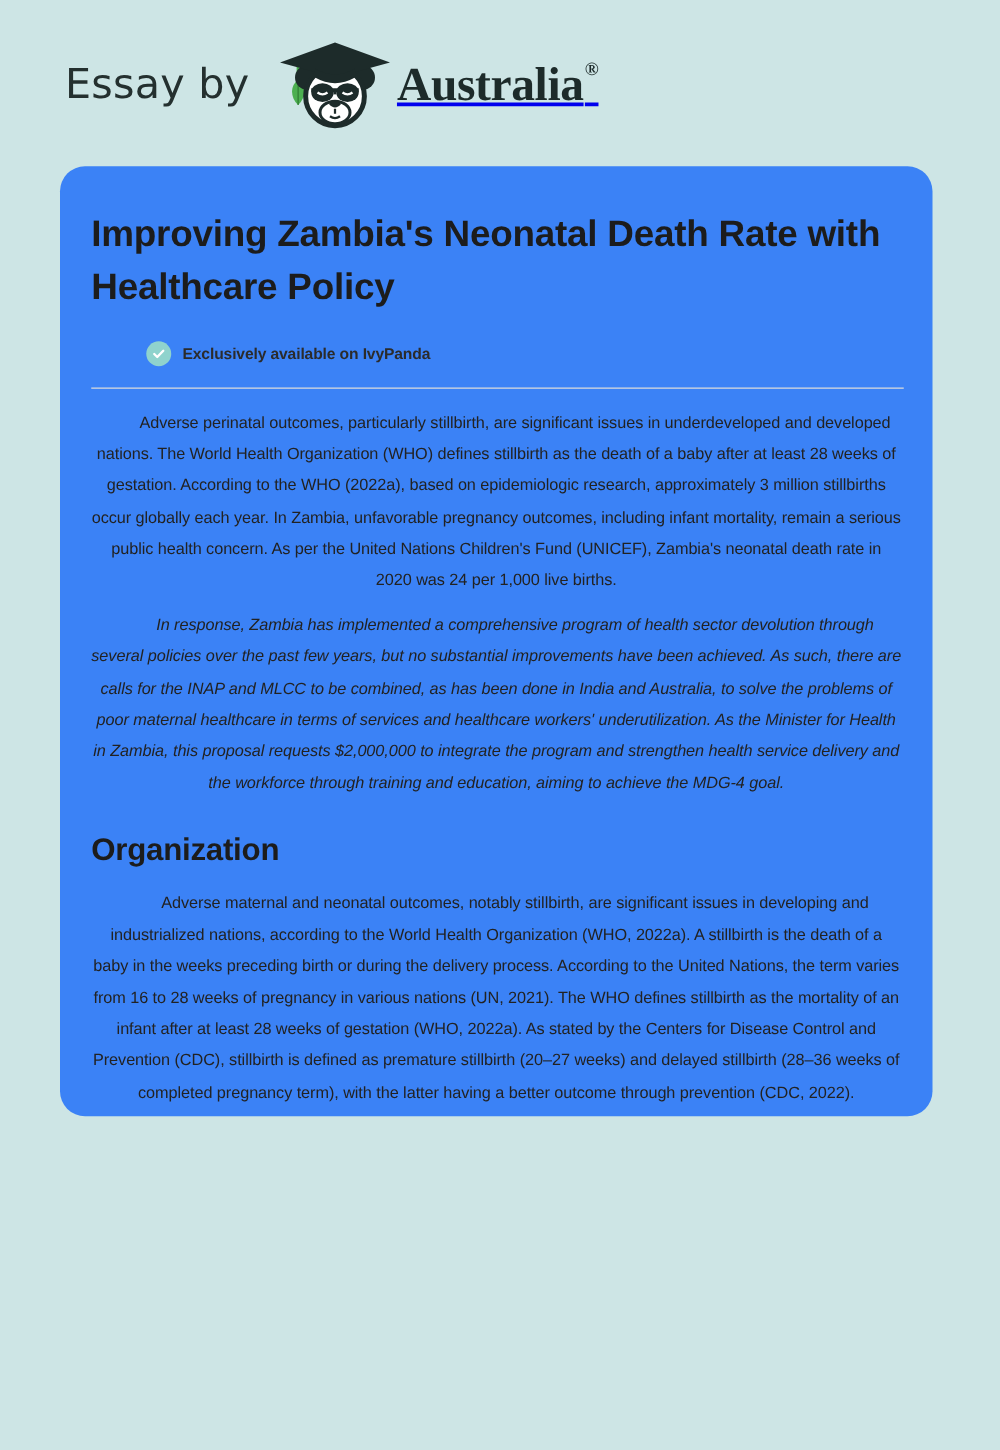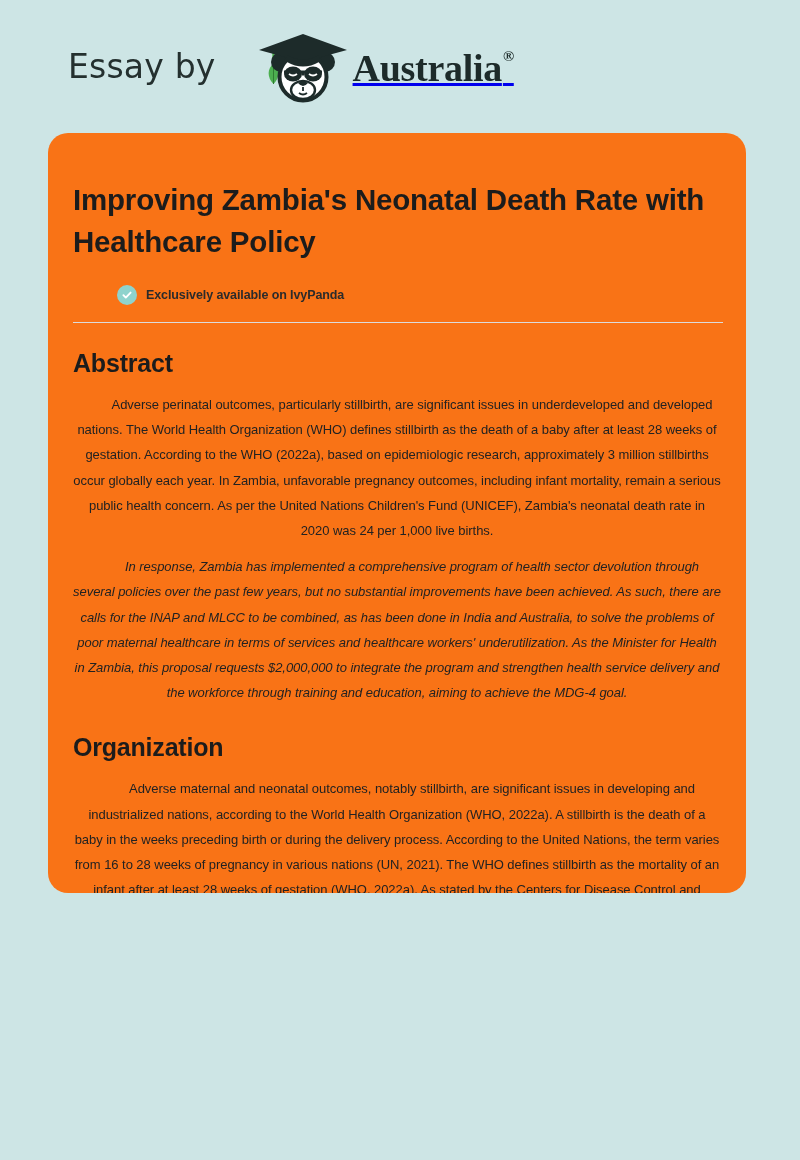--- a/index.html
+++ b/index.html
@@ -18,23 +18,22 @@
 
   
   .brand-header {
     position: absolute;
     left: 0;
     top: 0;
     width: 800px;
     height: 133px;
     display: flex;
     align-items: center;
-    padding-left: 68px;
+    padding-left: 52px;
     box-sizing: border-box;
-    gap: 19px;
   }
   .brand-essay-by {
     font-size: 33px;
     font-weight: 400;
     color: #24302f;
     letter-spacing: 0.2px;
     line-height: 1;
     margin-right: 20px;
     font-family: "DejaVu Sans", sans-serif;
   }
@@ -66,24 +65,24 @@
     left: 1px;
   }
 
   
   .paper-card {
     position: absolute;
     left: 48px;
     top: 133px;
     width: 698px;
     height: 760px;
-    background: #f97316;
+    background: #3b82f6;
     border-radius: 20px;
     box-sizing: border-box;
-    padding: 12px 25px;
+    padding: 0 25px;
     overflow: hidden;
   }
   .card-inner {
     padding: 0 0 0 0;
   }
 
   .doc-title {
     font-size: 29.5px;
     line-height: 42px;
     font-weight: bold;
@@ -208,21 +207,20 @@
       <span class="check-badge">
         <svg width="12" height="12" viewBox="0 0 12 12" xmlns="http://www.w3.org/2000/svg">
           <path d="M2.4 6.2 L4.8 8.6 L9.6 3.6" stroke="#ffffff" stroke-width="1.9" fill="none" stroke-linecap="round" stroke-linejoin="round"></path>
         </svg>
       </span>
       <span class="exclusive-text">Exclusively available on IvyPanda</span>
     </div>
 
     <div class="divider"></div>
 
-    <h2 class="section-heading">Abstract</h2>
     <p class="body-text">Adverse perinatal outcomes, particularly stillbirth, are significant issues in underdeveloped and developed nations. The World Health Organization (WHO) defines stillbirth as the death of a baby after at least 28 weeks of gestation. According to the WHO (2022a), based on epidemiologic research, approximately 3 million stillbirths occur globally each year. In Zambia, unfavorable pregnancy outcomes, including infant mortality, remain a serious public health concern. As per the United Nations Children's Fund (UNICEF), Zambia's neonatal death rate in 2020 was 24 per 1,000 live births.</p>
     <p class="body-text">In response, Zambia has implemented a comprehensive program of health sector devolution through several policies over the past few years, but no substantial improvements have been achieved. As such, there are calls for the INAP and MLCC to be combined, as has been done in India and Australia, to solve the problems of poor maternal healthcare in terms of services and healthcare workers' underutilization. As the Minister for Health in Zambia, this proposal requests $2,000,000 to integrate the program and strengthen health service delivery and the workforce through training and education, aiming to achieve the MDG-4 goal.</p>
 
     <h2 class="section-heading tight">Organization</h2>
     <p class="body-text">Adverse maternal and neonatal outcomes, notably stillbirth, are significant issues in developing and industrialized nations, according to the World Health Organization (WHO, 2022a). A stillbirth is the death of a baby in the weeks preceding birth or during the delivery process. According to the United Nations, the term varies from 16 to 28 weeks of pregnancy in various nations (UN, 2021). The WHO defines stillbirth as the mortality of an infant after at least 28 weeks of gestation (WHO, 2022a). As stated by the Centers for Disease Control and Prevention (CDC), stillbirth is defined as premature stillbirth (20–27 weeks) and delayed stillbirth (28–36 weeks of completed pregnancy term), with the latter having a better outcome through prevention (CDC, 2022).</p>
 
   </div>
 </div>
 
 </body></html>

